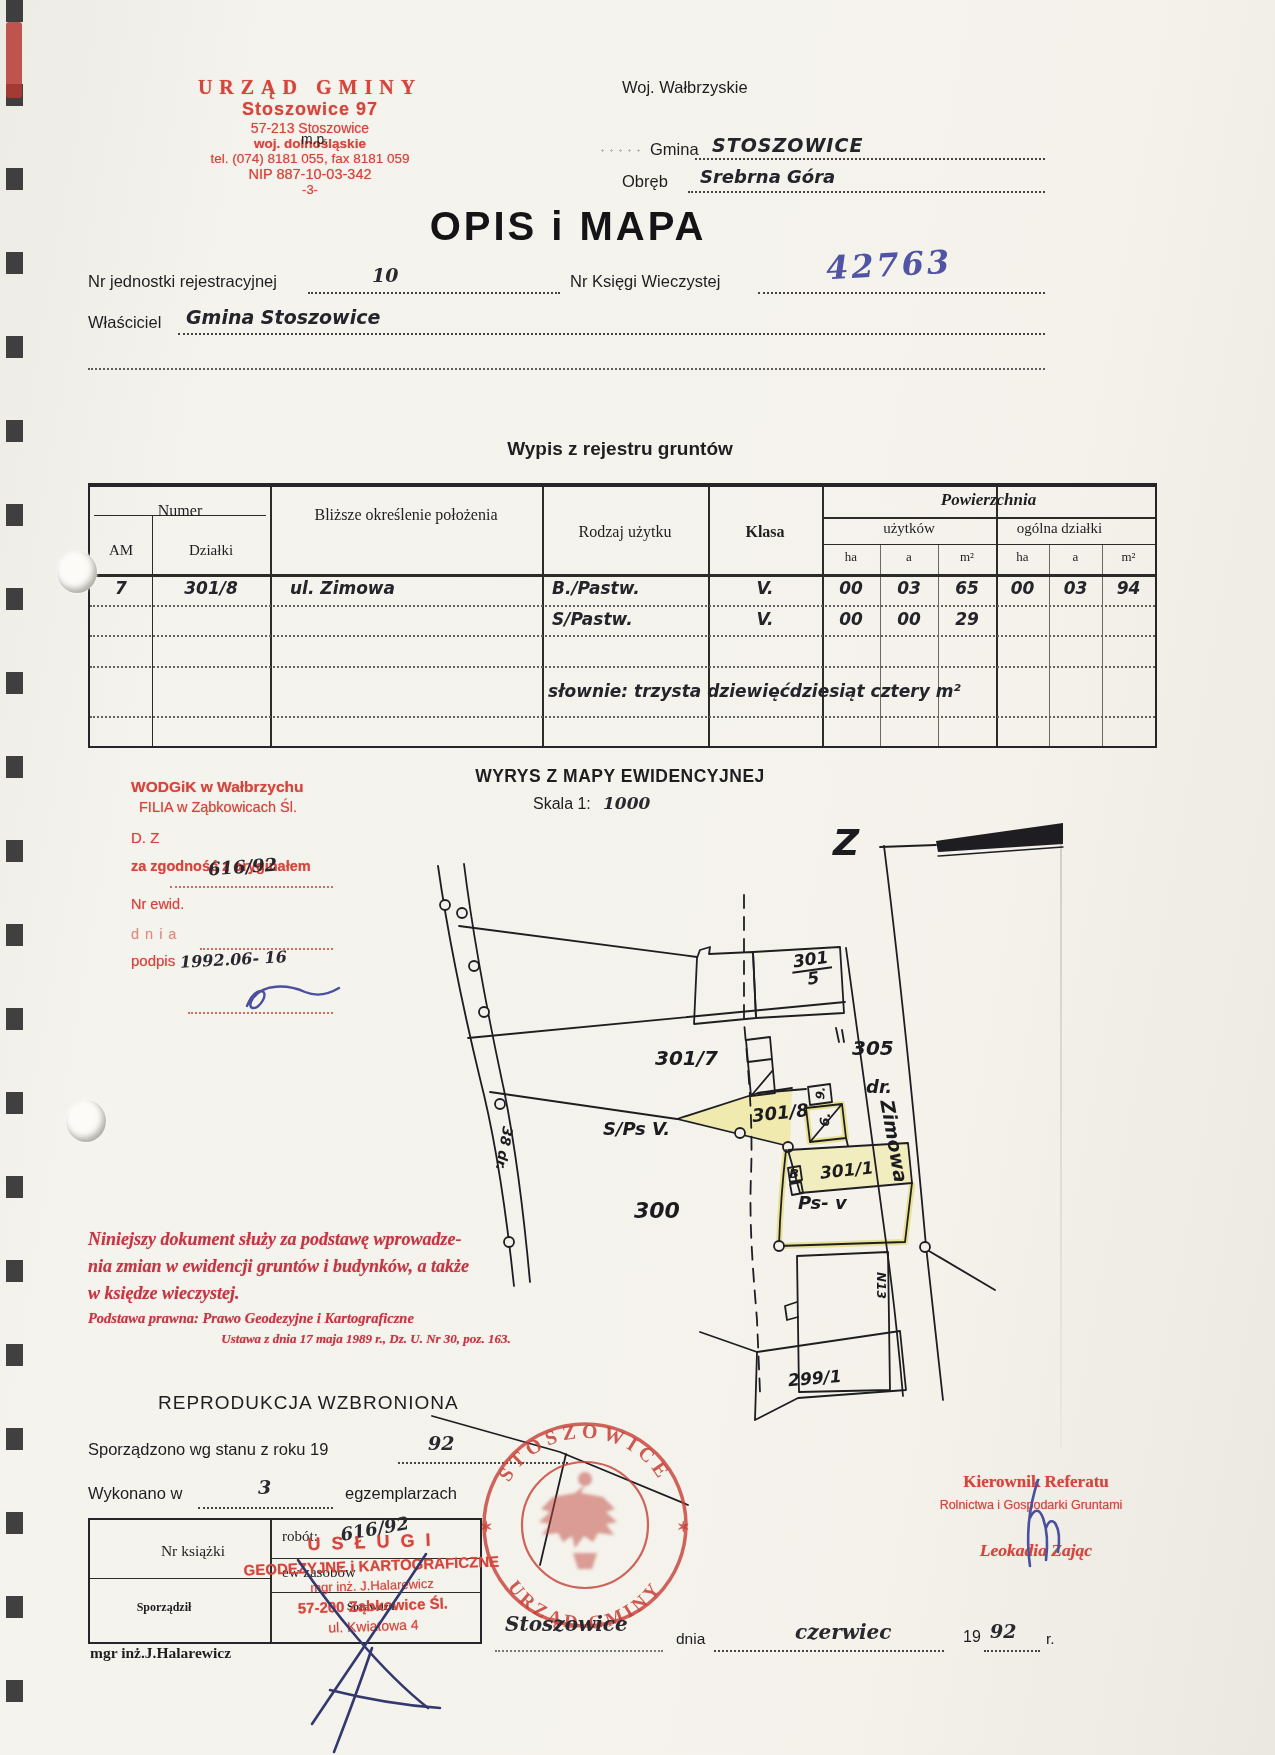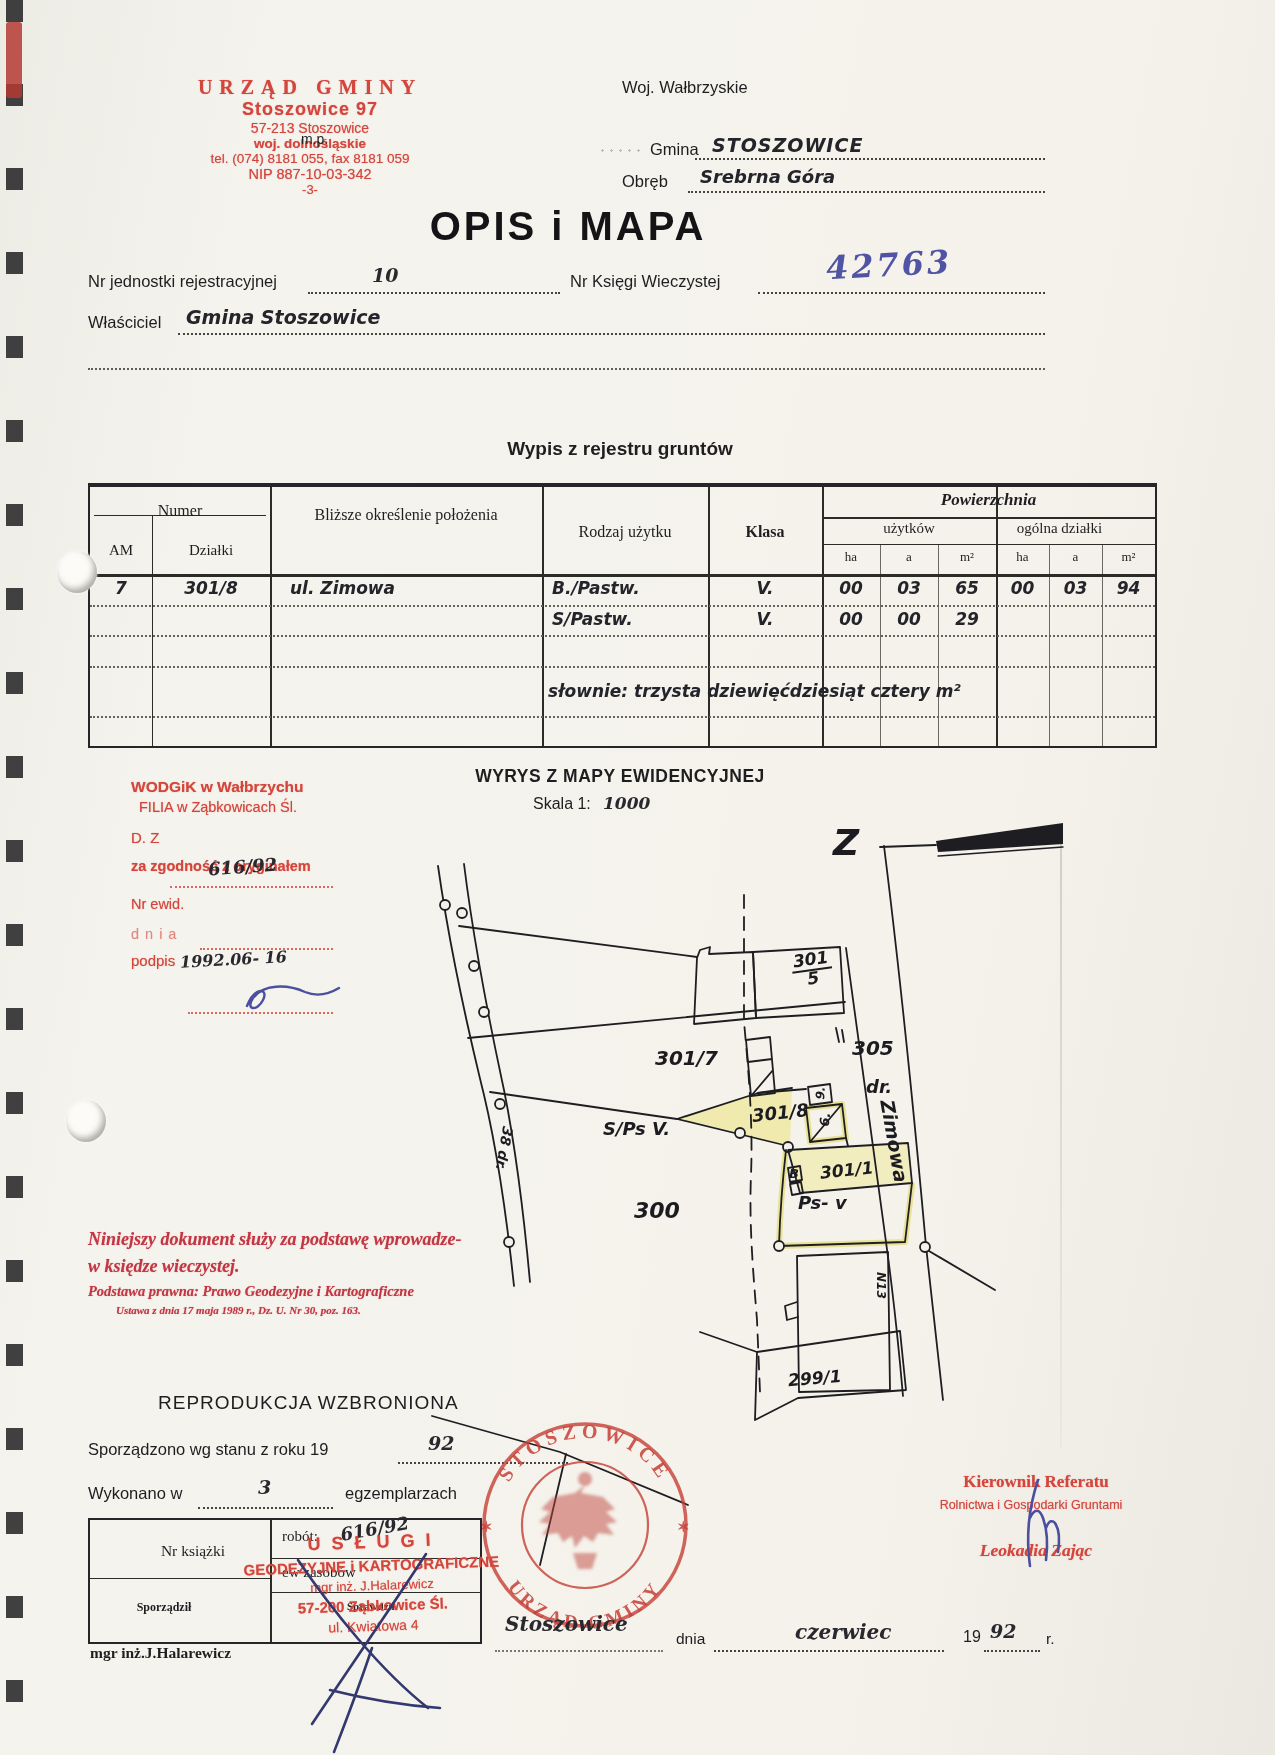--- a/index.html
+++ b/index.html
@@ -237,23 +237,24 @@
   <div class="abs rdots" style="left:200px;top:948px;width:133px;"></div>
   <div class="abs rdots" style="left:188px;top:1012px;width:145px;"></div>
   <div class="abs hand" style="left:208px;top:856px;font-size:18px;transform:rotate(-4deg);">616/92</div>
   <div class="abs hand" style="left:180px;top:950px;font-size:16px;transform:rotate(-3deg);">1992.06- 16</div>
   <svg class="abs blue" style="left:235px;top:978px;width:110px;height:40px;" viewBox="0 0 110 40">
     <path d="M12,28 C20,8 34,10 28,22 C22,34 10,32 18,20 C28,6 52,6 70,14 C82,19 94,16 104,10" stroke="#4a4fa0" stroke-width="2.4" fill="none" stroke-linecap="round"></path>
   </svg>
 
   <div class="abs dkred stampfx" style="left:88px;top:1226px;width:520px;font-family:'Liberation Serif',serif;font-style:italic;font-weight:bold;">
     <div style="font-size:18px;line-height:1.5;">Niniejszy dokument służy za podstawę wprowadze-</div>
+    <div style="font-size:18px;line-height:1.5;">nia zmian w ewidencji gruntów i budynków, a także</div>
     <div style="font-size:18px;line-height:1.5;">w księdze wieczystej.</div>
     <div style="font-size:14.5px;line-height:1.55;">Podstawa prawna: Prawo Geodezyjne i Kartograficzne</div>
-    <div style="font-size:11px;line-height:1.55;margin-left:28px;">Ustawa z dnia 17 maja 1989 r., Dz. U. Nr 30, poz. 163.</div>
+    <div style="font-size:13px;line-height:1.55;margin-left:36px;text-align:center;">Ustawa z dnia 17 maja 1989 r., Dz. U. Nr 30, poz. 163.</div>
   </div>
 
   <div class="abs" style="left:158px;top:1392px;font-size:19px;letter-spacing:1px;">REPRODUKCJA WZBRONIONA</div>
 
   <div class="abs" style="left:88px;top:1440px;font-size:16.5px;">Sporządzono wg stanu z roku 19</div>
   <div class="abs dots" style="left:398px;top:1462px;width:170px;"></div>
   <div class="abs hand" style="left:428px;top:1432px;font-size:19px;">92</div>
   <div class="abs" style="left:88px;top:1484px;font-size:16.5px;">Wykonano w</div>
   <div class="abs dots" style="left:198px;top:1507px;width:135px;"></div>
   <div class="abs hand" style="left:258px;top:1476px;font-size:19px;">3</div>

